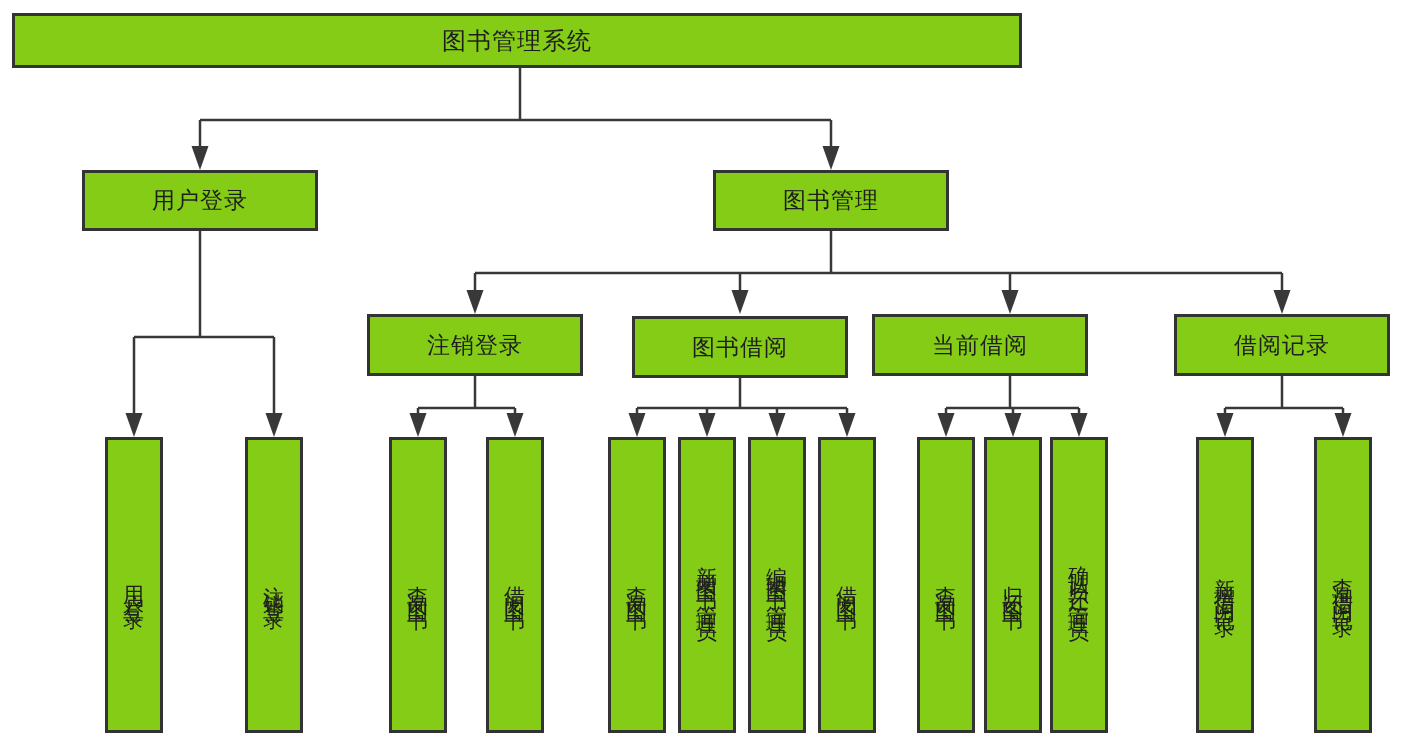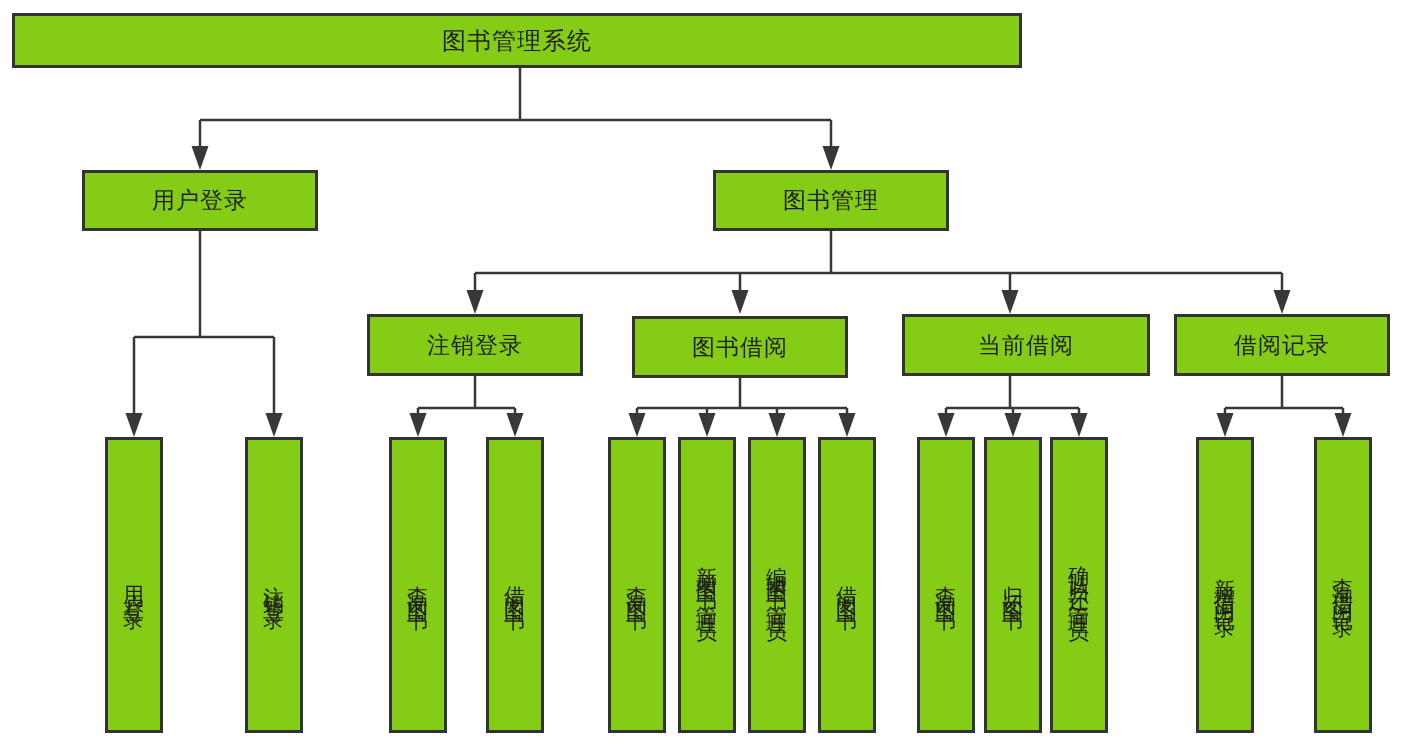--- a/index.html
+++ b/index.html
@@ -125,21 +125,21 @@
   <div class="node h" style="left:713px; top:170px; width:236px; height:61px;align-items:center;">
     <span class="label">图书管理</span>
   </div>
 
   <div class="node h" style="left:367px; top:314px; width:216px; height:62px;">
     <span class="label">注销登录</span>
   </div>
   <div class="node h" style="left:632px; top:316px; width:216px; height:62px;text-align:right;">
     <span class="label">图书借阅</span>
   </div>
-  <div class="node h" style="left:902px; top:314px; width:248px; height:62px;">
+  <div class="node h" style="left:872px; top:314px; width:216px; height:62px;">
     <span class="label">当前借阅</span>
   </div>
   <div class="node h" style="left:1174px; top:314px; width:216px; height:62px;">
     <span class="label">借阅记录</span>
   </div>
 
   <div class="node v" style="left:105px; top:437px; width:58px; height:296px;">
     <span class="label">用户登录</span>
   </div>
   <div class="node v" style="left:245px; top:437px; width:58px; height:296px;">

